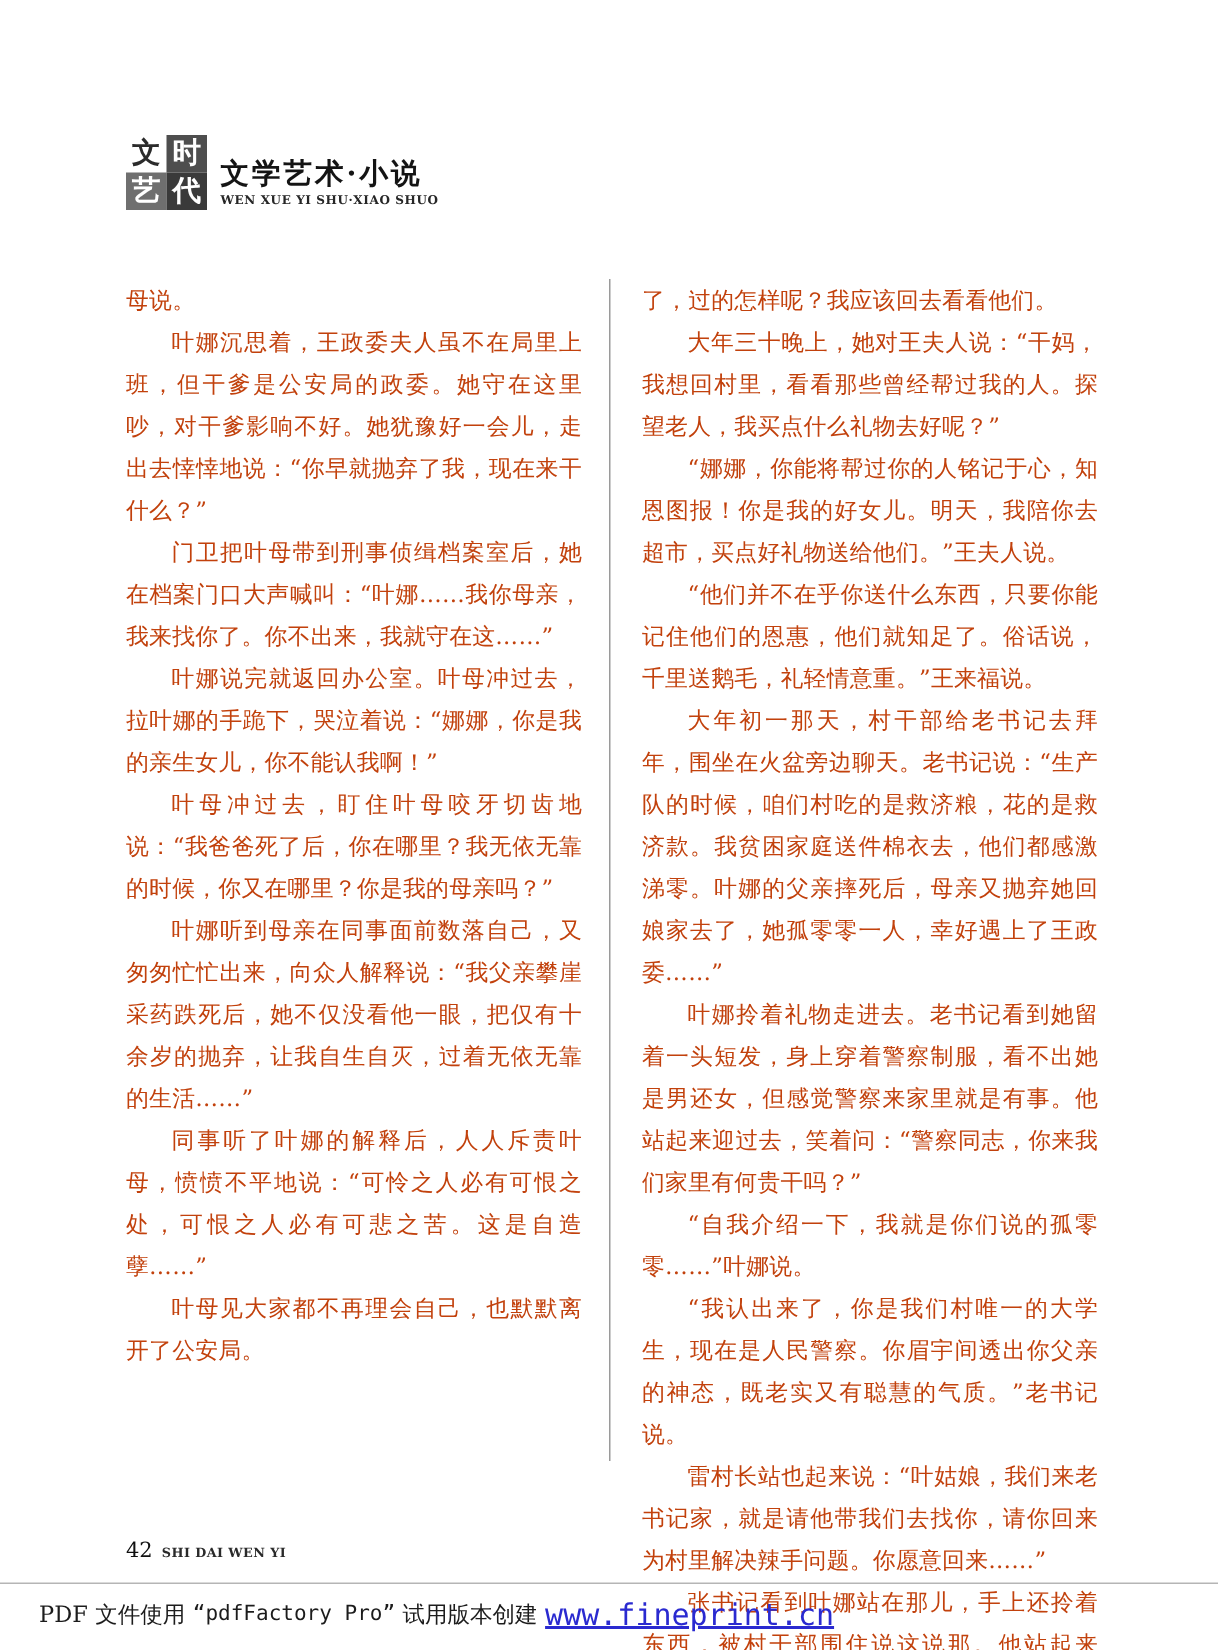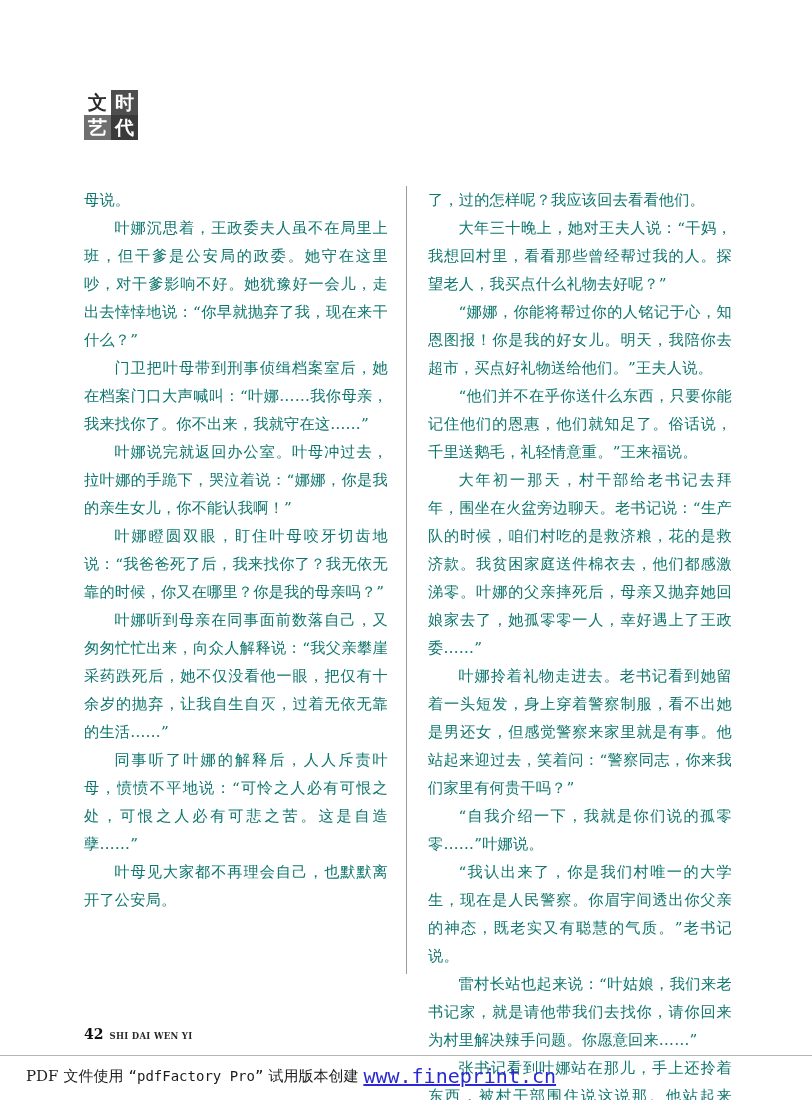--- a/index.html
+++ b/index.html
@@ -100,39 +100,39 @@
     width: 1px;
     height: 788px;
     background: #9a9a9a;
   }
 
   .para {
     margin: 0;
     font-family: "DejaVu Serif", "Liberation Serif", serif;
     font-size: 15.2px;
     line-height: 28px;
-    color: #0f766e;
+    color: #c2410c;
     text-align: justify;
     text-justify: inter-ideograph;
     text-indent: 2em;
     letter-spacing: 0.2px;
   }
   .para.cont { text-indent: 0; }
 
   
   .folio {
     position: absolute;
     left: 84px;
     top: 1027px;
     display: flex;
     align-items: baseline;
   }
   .folio-num {
     font-family: "DejaVu Serif", "Liberation Serif", serif;
-    font-weight: bold;
+    font-weight: normal;
     font-size: 14px;
     line-height: 14px;
     color: #101010;
   }
   .folio-label {
     margin-left: 6px;
     font-family: "DejaVu Serif", "Liberation Serif", serif;
     font-weight: bold;
     font-size: 8.5px;
     line-height: 14px;
@@ -179,31 +179,35 @@
 
 <div class="page">
 
   <div class="masthead">
     <div class="logo-mark">
       <div class="logo-cell c0">文</div>
       <div class="logo-cell c1">时</div>
       <div class="logo-cell c2">艺</div>
       <div class="logo-cell c3">代</div>
     </div>
+    <div class="masthead-text">
+      <div class="masthead-cn">文学艺术·小说</div>
+      <div class="masthead-py">WEN XUE YI SHU·XIAO SHUO</div>
+    </div>
   </div>
 
   <div class="columns">
     <div class="col-divider"></div>
 
     <div class="col">
       <p class="para cont">母说。</p>
       <p class="para">叶娜沉思着，王政委夫人虽不在局里上班，但干爹是公安局的政委。她守在这里吵，对干爹影响不好。她犹豫好一会儿，走出去悻悻地说：“你早就抛弃了我，现在来干什么？”</p>
       <p class="para">门卫把叶母带到刑事侦缉档案室后，她在档案门口大声喊叫：“叶娜……我你母亲，我来找你了。你不出来，我就守在这……”</p>
       <p class="para">叶娜说完就返回办公室。叶母冲过去，拉叶娜的手跪下，哭泣着说：“娜娜，你是我的亲生女儿，你不能认我啊！”</p>
-      <p class="para">叶娜瞪圆双眼，盯住叶母咬牙切齿地说：“我爸爸死了后，我来找你了？我无依无靠的时候，你又在哪里？你是我的母亲吗？”</p>
+      <p class="para">叶母冲过去，盯住叶母咬牙切齿地说：“我爸爸死了后，你在哪里？我无依无靠的时候，你又在哪里？你是我的母亲吗？”</p>
       <p class="para">叶娜听到母亲在同事面前数落自己，又匆匆忙忙出来，向众人解释说：“我父亲攀崖采药跌死后，她不仅没看他一眼，把仅有十余岁的抛弃，让我自生自灭，过着无依无靠的生活……”</p>
       <p class="para">同事听了叶娜的解释后，人人斥责叶母，愤愤不平地说：“可怜之人必有可恨之处，可恨之人必有可悲之苦。这是自造孽……”</p>
       <p class="para">叶母见大家都不再理会自己，也默默离开了公安局。</p>
 
     </div>
 
     <div class="col">
       <p class="para cont">了，过的怎样呢？我应该回去看看他们。</p>
       <p class="para">大年三十晚上，她对王夫人说：“干妈，我想回村里，看看那些曾经帮过我的人。探望老人，我买点什么礼物去好呢？”</p>
       <p class="para">“娜娜，你能将帮过你的人铭记于心，知恩图报！你是我的好女儿。明天，我陪你去超市，买点好礼物送给他们。”王夫人说。</p>

